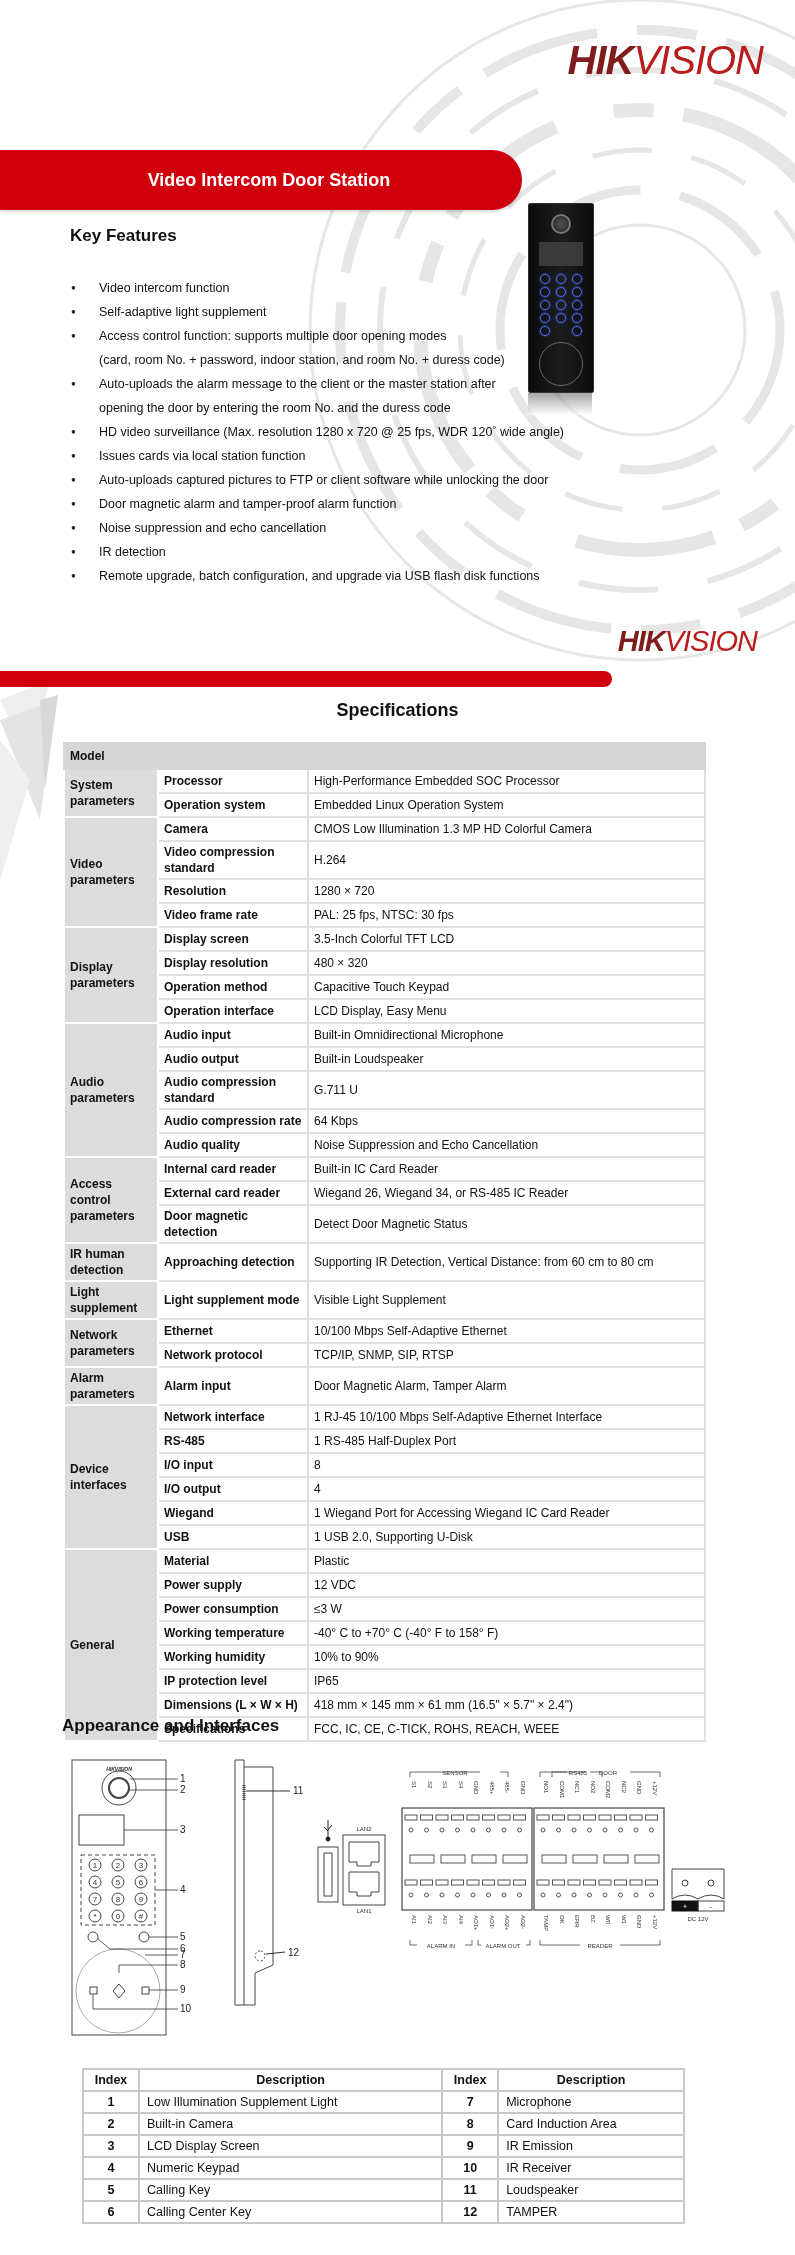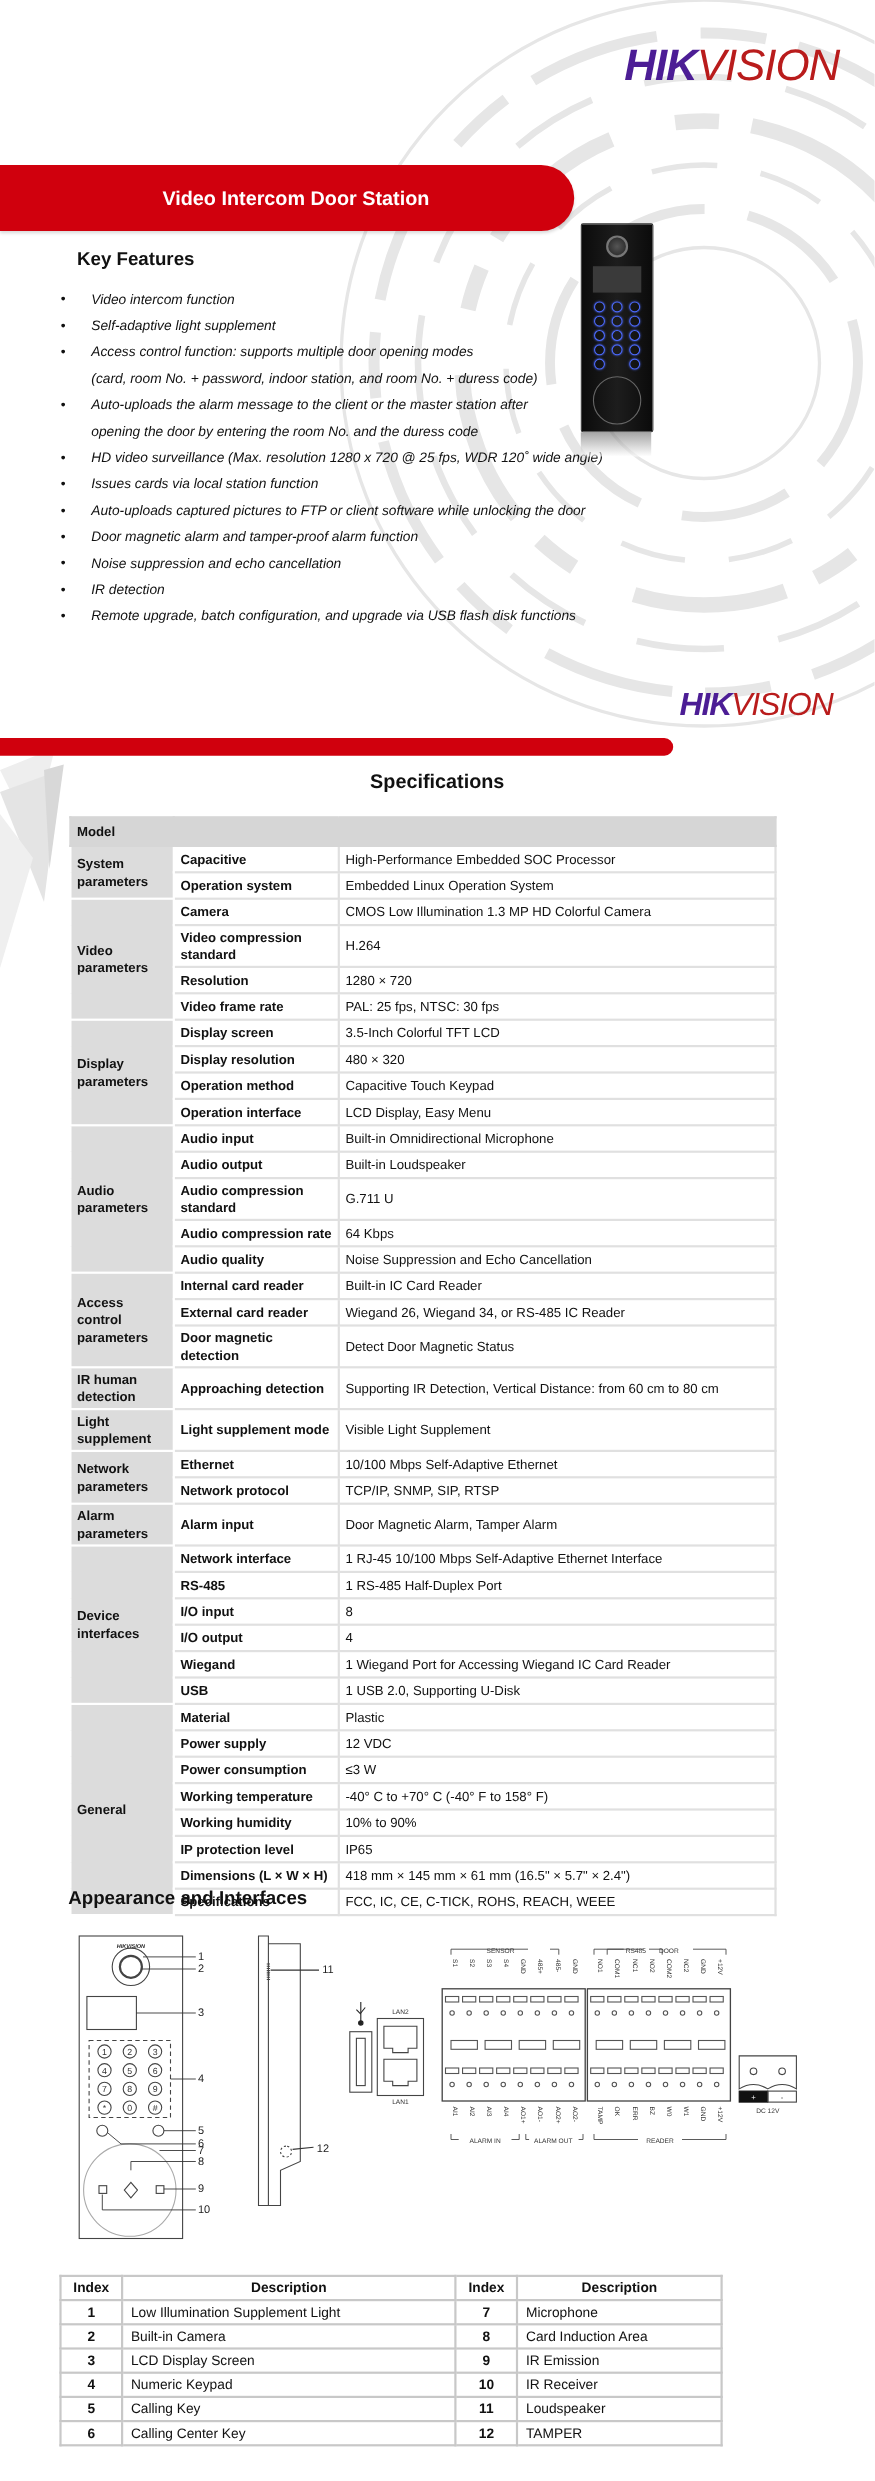--- a/index.html
+++ b/index.html
@@ -3,30 +3,30 @@
 <meta charset="utf-8">
 <style>
   html, body { margin:0; padding:0; }
   body { width:795px; height:2255px; position:relative; background:#ffffff; font-family:"Liberation Sans", sans-serif; color:#111; overflow:hidden; }
   .abs { position:absolute;text-align:right; }
   
   #bg-arcs { position:absolute; left:0; top:0; width:795px; height:700px; pointer-events:none; }
   #bg-poly { position:absolute; left:0; top:680px; width:140px; height:230px; pointer-events:none; }
 
   .logo { position:absolute; font-family:"Liberation Sans", sans-serif; font-style:italic; font-weight:bold; letter-spacing:-1px; white-space:nowrap; }
-  .logo .hik { color:#4c1d95; }
+  .logo .hik { color:#7f1d1d; }
   .logo .vis { color:#b91c1c; font-weight:normal; }
   #logo-top { right:32px; top:38px; font-size:40px; }
   #logo-mid { right:38px; top:625px; font-size:29px; }
 
   #title-banner { position:absolute; left:0; top:150px; width:522px; height:60px; background:#d0000d; border-radius:0 32px 32px 0; box-shadow:0 2px 3px rgba(0,0,0,0.15); }
   #title-banner span { position:absolute; left:0; width:100%; top:0; line-height:60px; text-align:center; color:#fff; font-size:18px; font-weight:bold; padding-left:16px; box-sizing:border-box; }
 
   #key-features-heading { left:70px; top:226px; font-size:17px; font-weight:bold; }
-  #features { position:absolute; left:55px; top:260px; margin:0; padding:0; list-style:none; font-size:12.5px;font-style:italic; }
+  #features { position:absolute; left:55px; top:260px; margin:16px; padding:0; list-style:none; font-size:12.5px; }
   #features li { position:relative; padding-left:28px; line-height:24px; }
   #features li::before { content:"●"; position:absolute; left:0; top:0; font-size:8px; }
   #features li .sub { display:block; }
 
   
   #product { position:absolute; left:528px; top:203px; width:64px; height:188px; background:linear-gradient(90deg,#0b0b0b,#1d1d1d 50%,#0b0b0b); border:1px solid #333; border-radius:2px; }
   #product .lens { position:absolute; left:22px; top:10px; width:20px; height:20px; border-radius:50%; background:radial-gradient(#555,#222); border:2px solid #777; box-sizing:border-box; }
   #product .screen { position:absolute; left:10px; top:38px; width:44px; height:24px; background:#3a3a3a; }
   #product .keys { position:absolute; left:10px; top:70px; width:44px; display:grid; grid-template-columns:repeat(3,1fr); gap:3px; }
   #product .keys i { display:block; width:8px; height:8px; border-radius:50%; border:1px solid #4d6bff; margin:auto; box-shadow:0 0 2px #4d6bff; }
@@ -43,21 +43,21 @@
   #spec-table td.cat { background:#dcdcdc; font-weight:bold; width:82px; border-color:#fff; }
   #spec-table td.param { font-weight:bold; width:138px; }
   #spec-table tr.model td { background:#d6d6d6; font-weight:bold; height:20px; border-color:#d6d6d6; }
   #spec-table tr td { height:18px; }
 
   #appearance-heading { left:62px; top:1716px; font-size:17px; font-weight:bold; }
 
   #diagram { position:absolute; left:60px; top:1755px; width:735px; height:290px; }
 
   
-  #index-table { position:absolute; left:54px; top:2068px; width:603px; border-collapse:collapse; font-size:12.5px; }
+  #index-table { position:absolute; left:82px; top:2068px; width:603px; border-collapse:collapse; font-size:12.5px; }
   #index-table td, #index-table th { border:2px solid #c8c8c8; height:20px; padding:0 7px; }
   #index-table th { font-weight:bold; text-align:center; }
   #index-table td.idx { text-align:center; font-weight:bold; width:30px; }
   #index-table th.idxh { width:40px; }
 </style>
 </head>
 <body>
 
 <svg id="bg-arcs" viewBox="0 0 795 700">
   <g fill="none" stroke="#e6e6e6">
@@ -131,21 +131,21 @@
 
 <div id="spec-heading" class="abs">Specifications</div>
 <table id="spec-table">
   <tbody id="spec-body">
       <tr class="model">
         <td class="">Model</td>
         <td colspan="2"></td>
       </tr>
       <tr>
         <td class="cat" rowspan="2">System parameters</td>
-        <td class="param">Capacitive</td>
+        <td class="param">Processor</td>
         <td>High-Performance Embedded SOC Processor</td>
       </tr>
       <tr>
         <td class="param">Operation system</td>
         <td>Embedded Linux Operation System</td>
       </tr>
       <tr>
         <td class="cat" rowspan="4">Video parameters</td>
         <td class="param">Camera</td>
         <td>CMOS Low Illumination 1.3 MP HD Colorful Camera</td>

